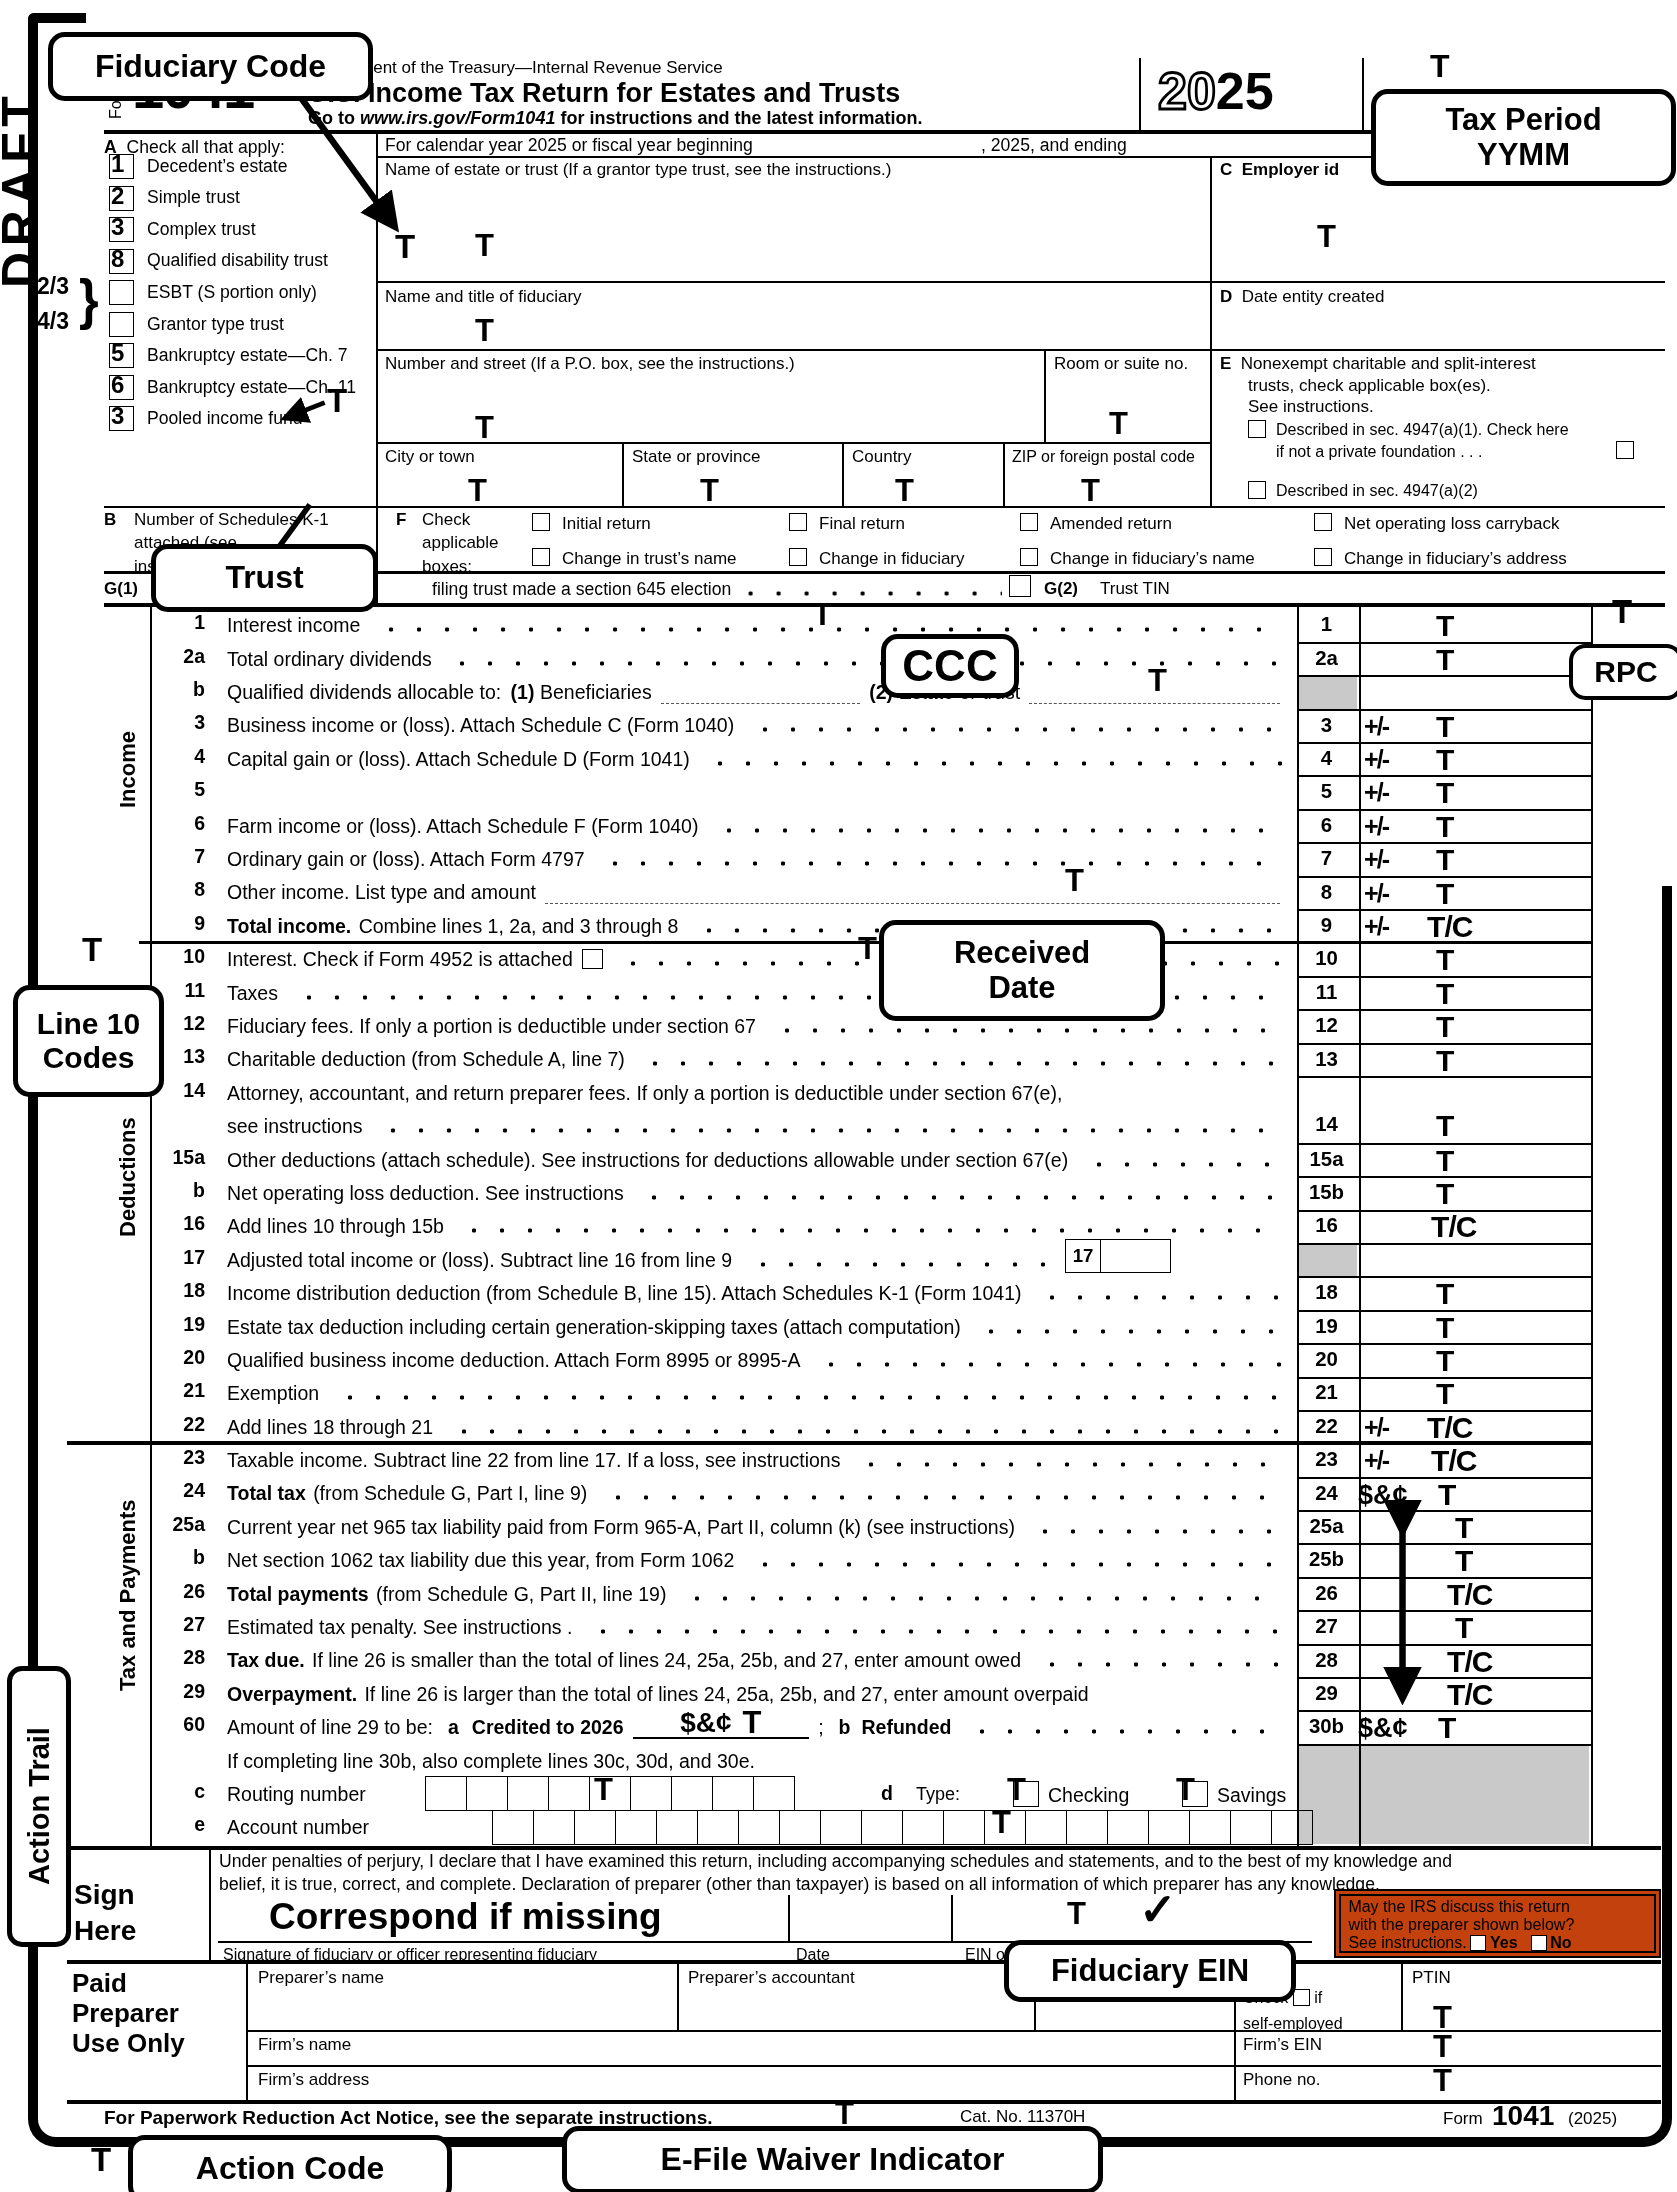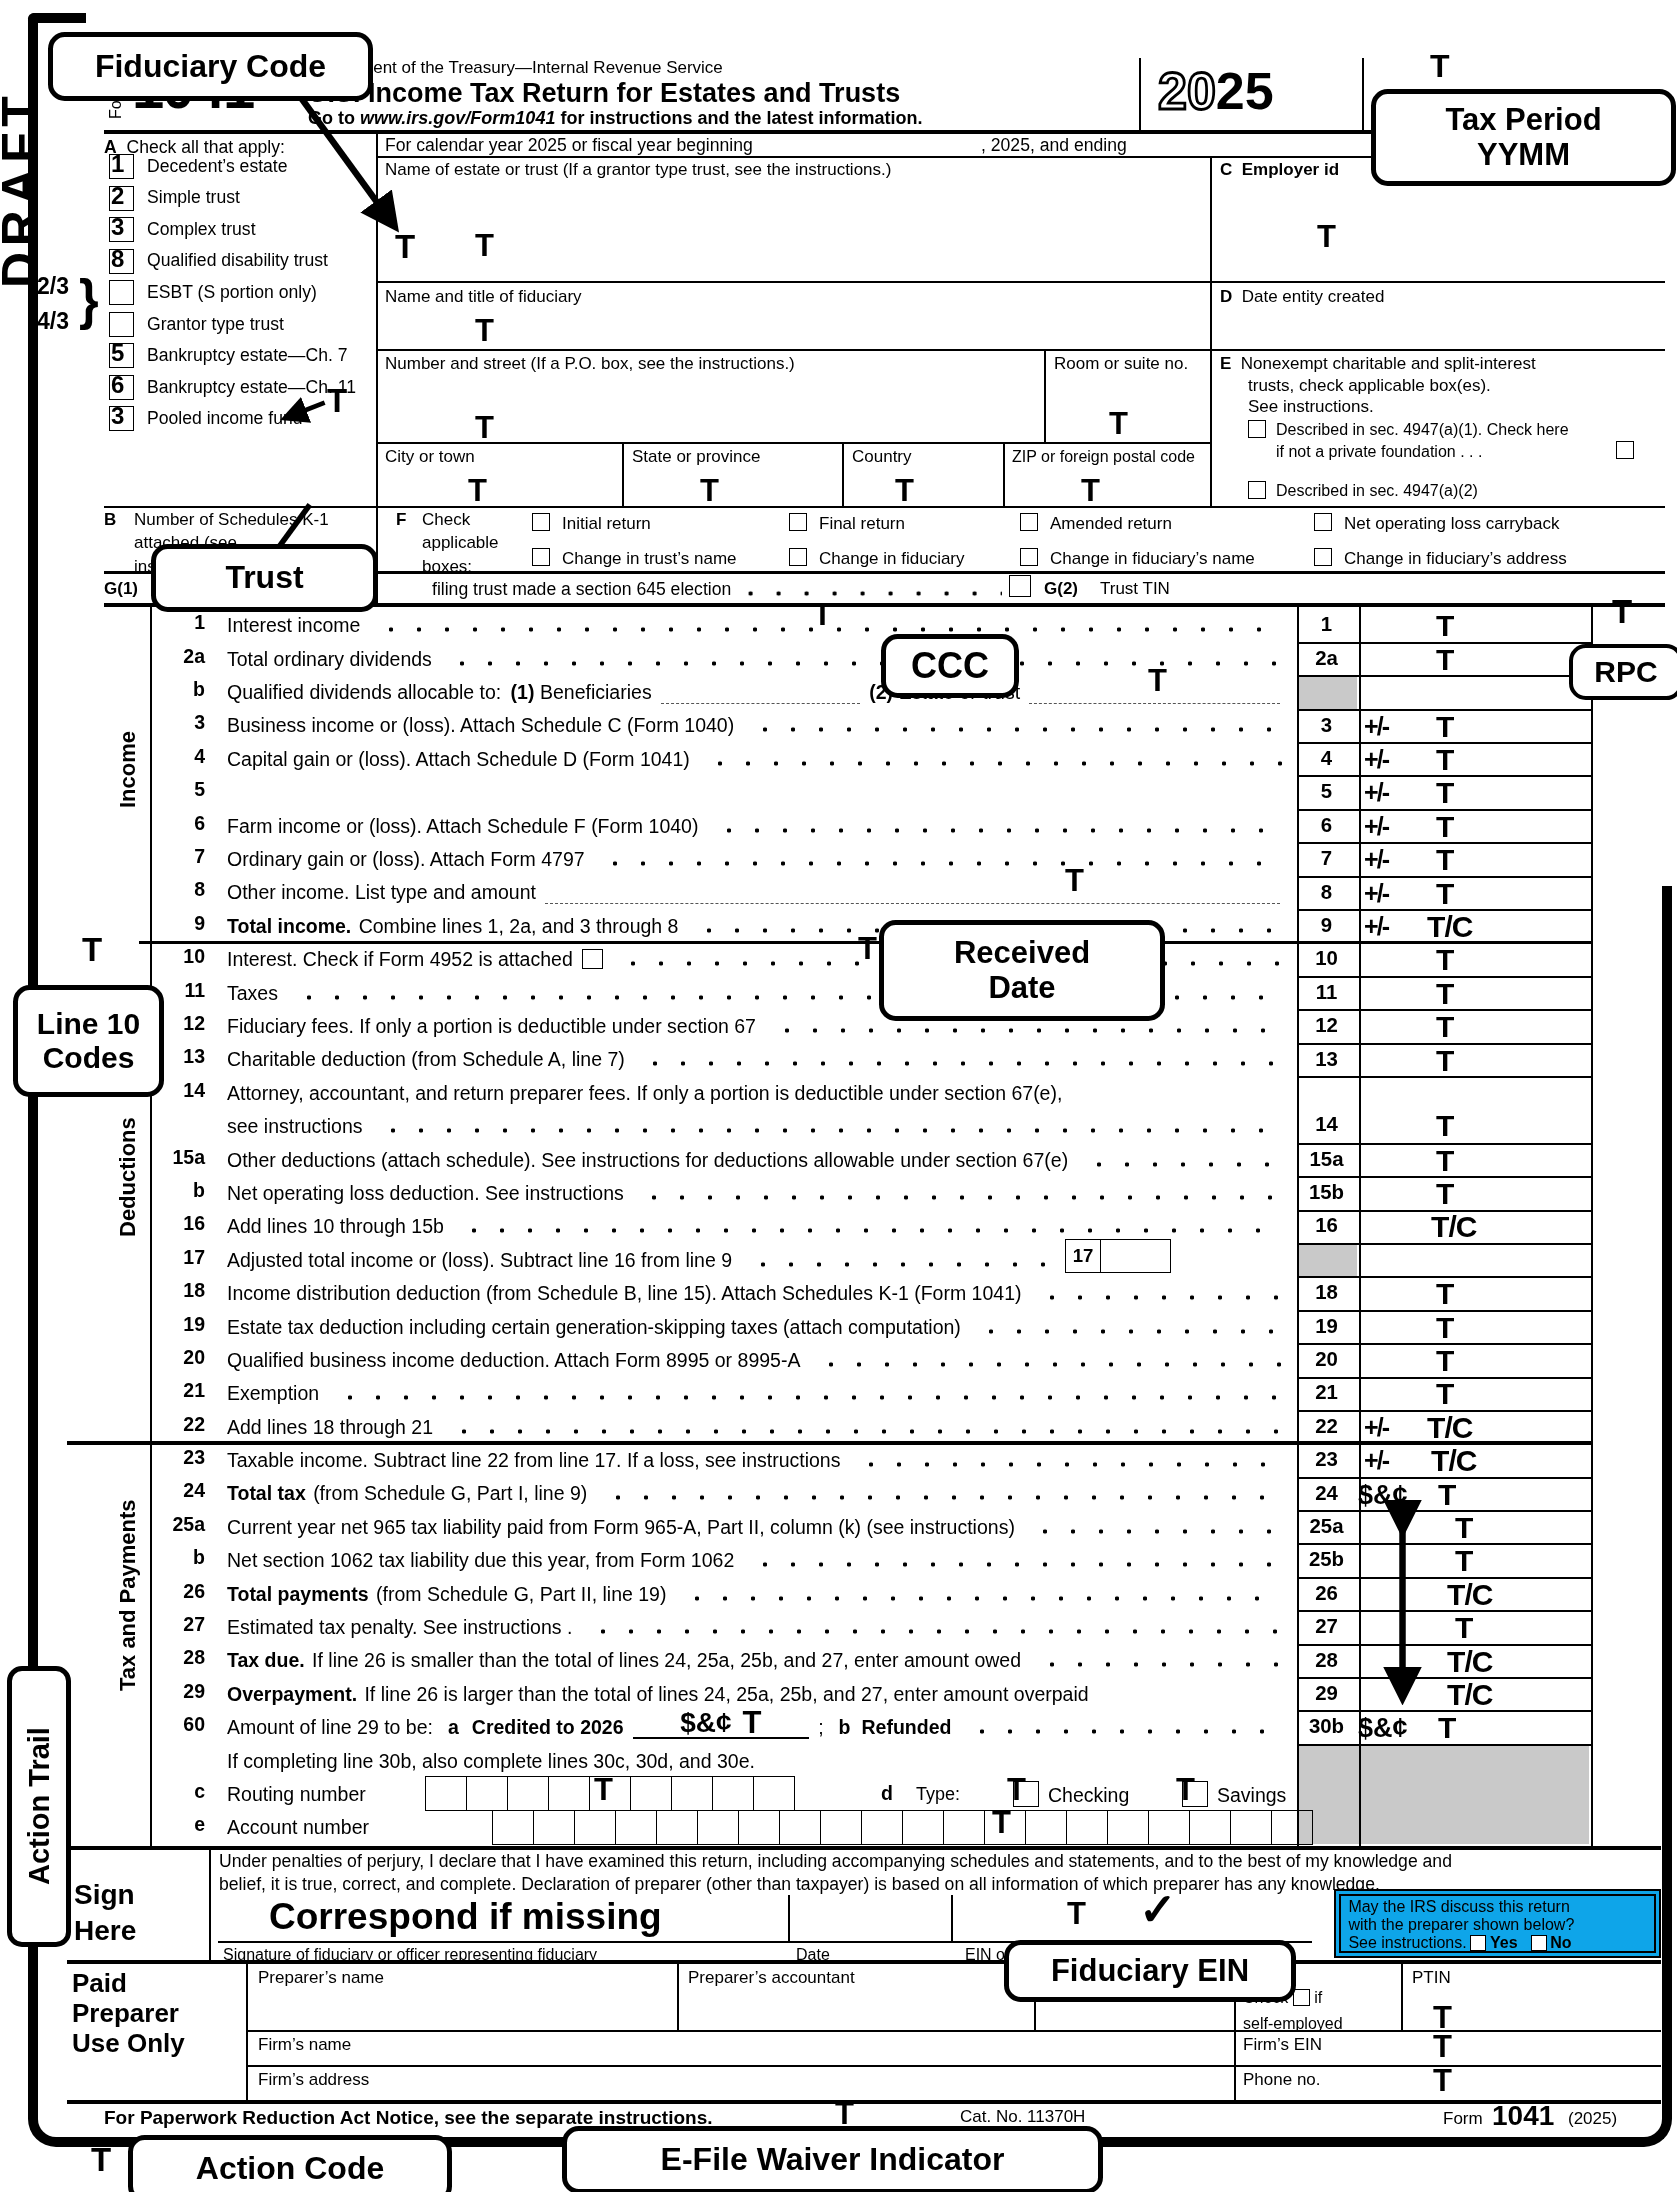--- a/index.html
+++ b/index.html
@@ -661,21 +661,21 @@
   <div class="abs b" style="left:74px;top:1915px;font-size:28px">Here</div>
   <div class="abs b" style="left:269px;top:1896px;font-size:37px;white-space:nowrap;z-index:3">Correspond if missing</div>
   <div class="hl" style="left:218px;top:1941px;width:1094px"></div>
   <div class="vl" style="left:788px;top:1895px;height:46px"></div>
   <div class="vl" style="left:951px;top:1895px;height:46px"></div>
   <div class="abs xs" style="left:223px;top:1946px">Signature of fiduciary or officer representing fiduciary</div>
   <div class="abs xs" style="left:796px;top:1946px">Date</div>
   <div class="abs xs" style="left:965px;top:1946px">EIN o</div>
   <div class="tm" style="left:1067px;top:1898px">T</div>
   <div class="abs b" style="left:1139px;top:1883px;font-size:45px;z-index:3">✓</div>
-  <div class="abs" style="left:1334px;top:1889px;width:327px;height:69px;border:7.4px double #000;box-sizing:border-box;z-index:3;background:#0ea5e9">
+  <div class="abs" style="left:1334px;top:1889px;width:327px;height:69px;border:7.4px double #000;box-sizing:border-box;z-index:3;background:#c2410c">
     <div class="xs" style="margin:1.9px 0 0 7.4px">May the IRS discuss this return</div>
     <div class="xs" style="margin:0 0 0 7.4px">with the preparer shown below?</div>
     <div class="xs" style="margin:0 0 0 7.4px;display:flex;align-items:center;gap:3.7px">
       <span>See instructions.</span>
       <span class="cbs" style="width:14px;height:14px"></span>
         <span class="b">Yes</span>
       <span class="cbs" style="width:14px;height:14px;margin-left:9.3px"></span>
         <span class="b">No</span>
     </div>
   </div>
@@ -728,21 +728,21 @@
   <div class="callout" style="left:48px;top:32px;width:315px;height:59px;font-size:32px">
       <span>Fiduciary Code</span>
     </div>
   <div class="callout" style="left:151px;top:544px;width:217px;height:58px;font-size:32px">
       <span>Trust</span>
     </div>
   <div class="callout" style="left:1371px;top:89px;width:295px;height:87px">
       <span>Tax Period</span>
       <span>YYMM</span>
     </div>
-  <div class="callout" style="left:881px;top:634px;width:128px;height:54px;font-size:36px">
+  <div class="callout" style="left:881px;top:634px;width:128px;height:54px;font-size:44px">
       <span>CCC</span>
     </div>
   <div class="callout" style="left:1569px;top:644px;width:106px;height:48px;border-width:4.6px;font-size:30px">
       <span>RPC</span>
     </div>
   <div class="callout" style="left:879px;top:920px;width:276px;height:91px">
       <span>Received</span>
       <span>Date</span>
     </div>
   <div class="callout" style="left:13px;top:985px;width:141px;height:102px;font-size:30px">

